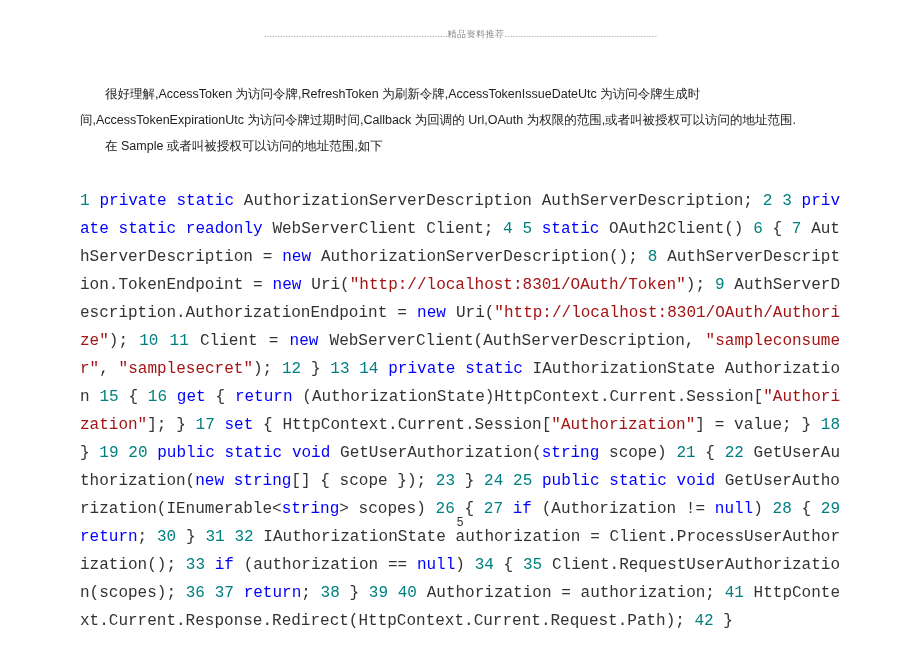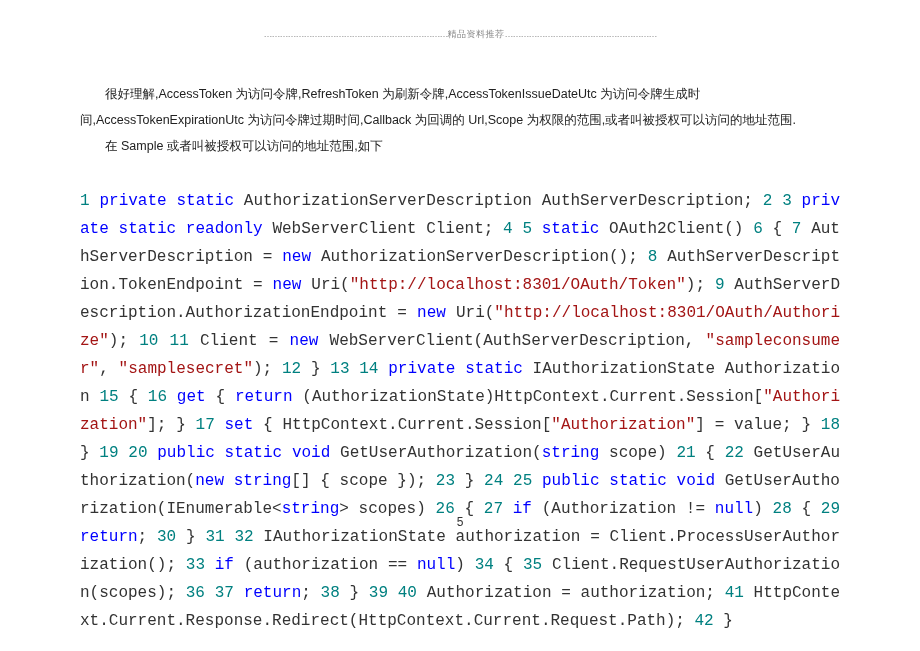--- a/index.html
+++ b/index.html
@@ -62,21 +62,21 @@
 </style>
 </head>
 <body>
 
 <div class="page">
 
   <div class="header-line">
     <span class="header-dots">……………………………………………………………</span><span>精品资料推荐</span><span class="header-dots">…………………………………………………</span>
   </div>
 
-  <div class="para para-indent">很好理解,AccessToken 为访问令牌,RefreshToken 为刷新令牌,AccessTokenIssueDateUtc 为访问令牌生成时间,AccessTokenExpirationUtc 为访问令牌过期时间,Callback 为回调的 Url,Scope 为权限的范围,或者叫被授权可以访问的地址范围.</div>
+  <div class="para para-indent">很好理解,AccessToken 为访问令牌,RefreshToken 为刷新令牌,AccessTokenIssueDateUtc 为访问令牌生成时间,AccessTokenExpirationUtc 为访问令牌过期时间,Callback 为回调的 Url,OAuth 为权限的范围,或者叫被授权可以访问的地址范围.</div>
   <div class="para para-indent">在 Sample 或者叫被授权可以访问的地址范围,如下</div>
 
   <div class="code-block">
     <span class="n">1</span> <span class="kw">private</span> <span class="kw">static</span><span class="pl"> AuthorizationServerDescription AuthServerDescription; </span><span class="n">2</span> <span class="n">3</span> <span class="kw">private</span> <span class="kw">static</span> <span class="kw">readonly</span><span class="pl"> WebServerClient Client; </span><span class="n">4</span> <span class="n">5</span> <span class="kw">static</span><span class="pl"> OAuth2Client() </span><span class="n">6</span><span class="pl"> { </span><span class="n">7</span><span class="pl"> AuthServerDescription = </span><span class="kw">new</span><span class="pl"> AuthorizationServerDescription(); </span><span class="n">8</span><span class="pl"> AuthServerDescription.TokenEndpoint = </span><span class="kw">new</span><span class="pl"> Uri(</span><span class="str">"http://localhost:8301/OAuth/Token"</span><span class="pl">); </span><span class="n">9</span><span class="pl"> AuthServerDescription.AuthorizationEndpoint = </span><span class="kw">new</span><span class="pl"> Uri(</span><span class="str">"http://localhost:8301/OAuth/Authorize"</span><span class="pl">); </span><span class="n">10</span> <span class="n">11</span><span class="pl"> Client = </span><span class="kw">new</span><span class="pl"> WebServerClient(AuthServerDescription, </span><span class="str">"sampleconsumer"</span><span class="pl">, </span><span class="str">"samplesecret"</span><span class="pl">); </span><span class="n">12</span><span class="pl"> } </span><span class="n">13</span> <span class="n">14</span> <span class="kw">private</span> <span class="kw">static</span><span class="pl"> IAuthorizationState Authorization </span><span class="n">15</span><span class="pl"> { </span><span class="n">16</span> <span class="kw">get</span><span class="pl"> { </span><span class="kw">return</span><span class="pl"> (AuthorizationState)HttpContext.Current.Session[</span><span class="str">"Authorization"</span><span class="pl">]; } </span><span class="n">17</span> <span class="kw">set</span><span class="pl"> { HttpContext.Current.Session[</span><span class="str">"Authorization"</span><span class="pl">] = value; } </span><span class="n">18</span><span class="pl"> } </span><span class="n">19</span> <span class="n">20</span> <span class="kw">public</span> <span class="kw">static</span> <span class="kw">void</span><span class="pl"> GetUserAuthorization(</span><span class="kw">string</span><span class="pl"> scope) </span><span class="n">21</span><span class="pl"> { </span><span class="n">22</span><span class="pl"> GetUserAuthorization(</span><span class="kw">new</span> <span class="kw">string</span><span class="pl">[] { scope }); </span><span class="n">23</span><span class="pl"> } </span><span class="n">24</span> <span class="n">25</span> <span class="kw">public</span> <span class="kw">static</span> <span class="kw">void</span><span class="pl"> GetUserAuthorization(IEnumerable&lt;</span><span class="kw">string</span><span class="pl">&gt; scopes) </span><span class="n">26</span><span class="pl"> { </span><span class="n">27</span> <span class="kw">if</span><span class="pl"> (Authorization != </span><span class="kw">null</span><span class="pl">) </span><span class="n">28</span><span class="pl"> { </span><span class="n">29</span> <span class="kw">return</span><span class="pl">; </span><span class="n">30</span><span class="pl"> } </span><span class="n">31</span> <span class="n">32</span><span class="pl"> IAuthorizationState authorization = Client.ProcessUserAuthorization(); </span><span class="n">33</span> <span class="kw">if</span><span class="pl"> (authorization == </span><span class="kw">null</span><span class="pl">) </span><span class="n">34</span><span class="pl"> { </span><span class="n">35</span><span class="pl"> Client.RequestUserAuthorization(scopes); </span><span class="n">36</span> <span class="n">37</span> <span class="kw">return</span><span class="pl">; </span><span class="n">38</span><span class="pl"> } </span><span class="n">39</span> <span class="n">40</span><span class="pl"> Authorization = authorization; </span><span class="n">41</span><span class="pl"> HttpContext.Current.Response.Redirect(HttpContext.Current.Request.Path); </span><span class="n">42</span><span class="pl"> }</span>
   </div>
 
   <div class="page-num">5</div>
 </div>
 
 </body></html>

